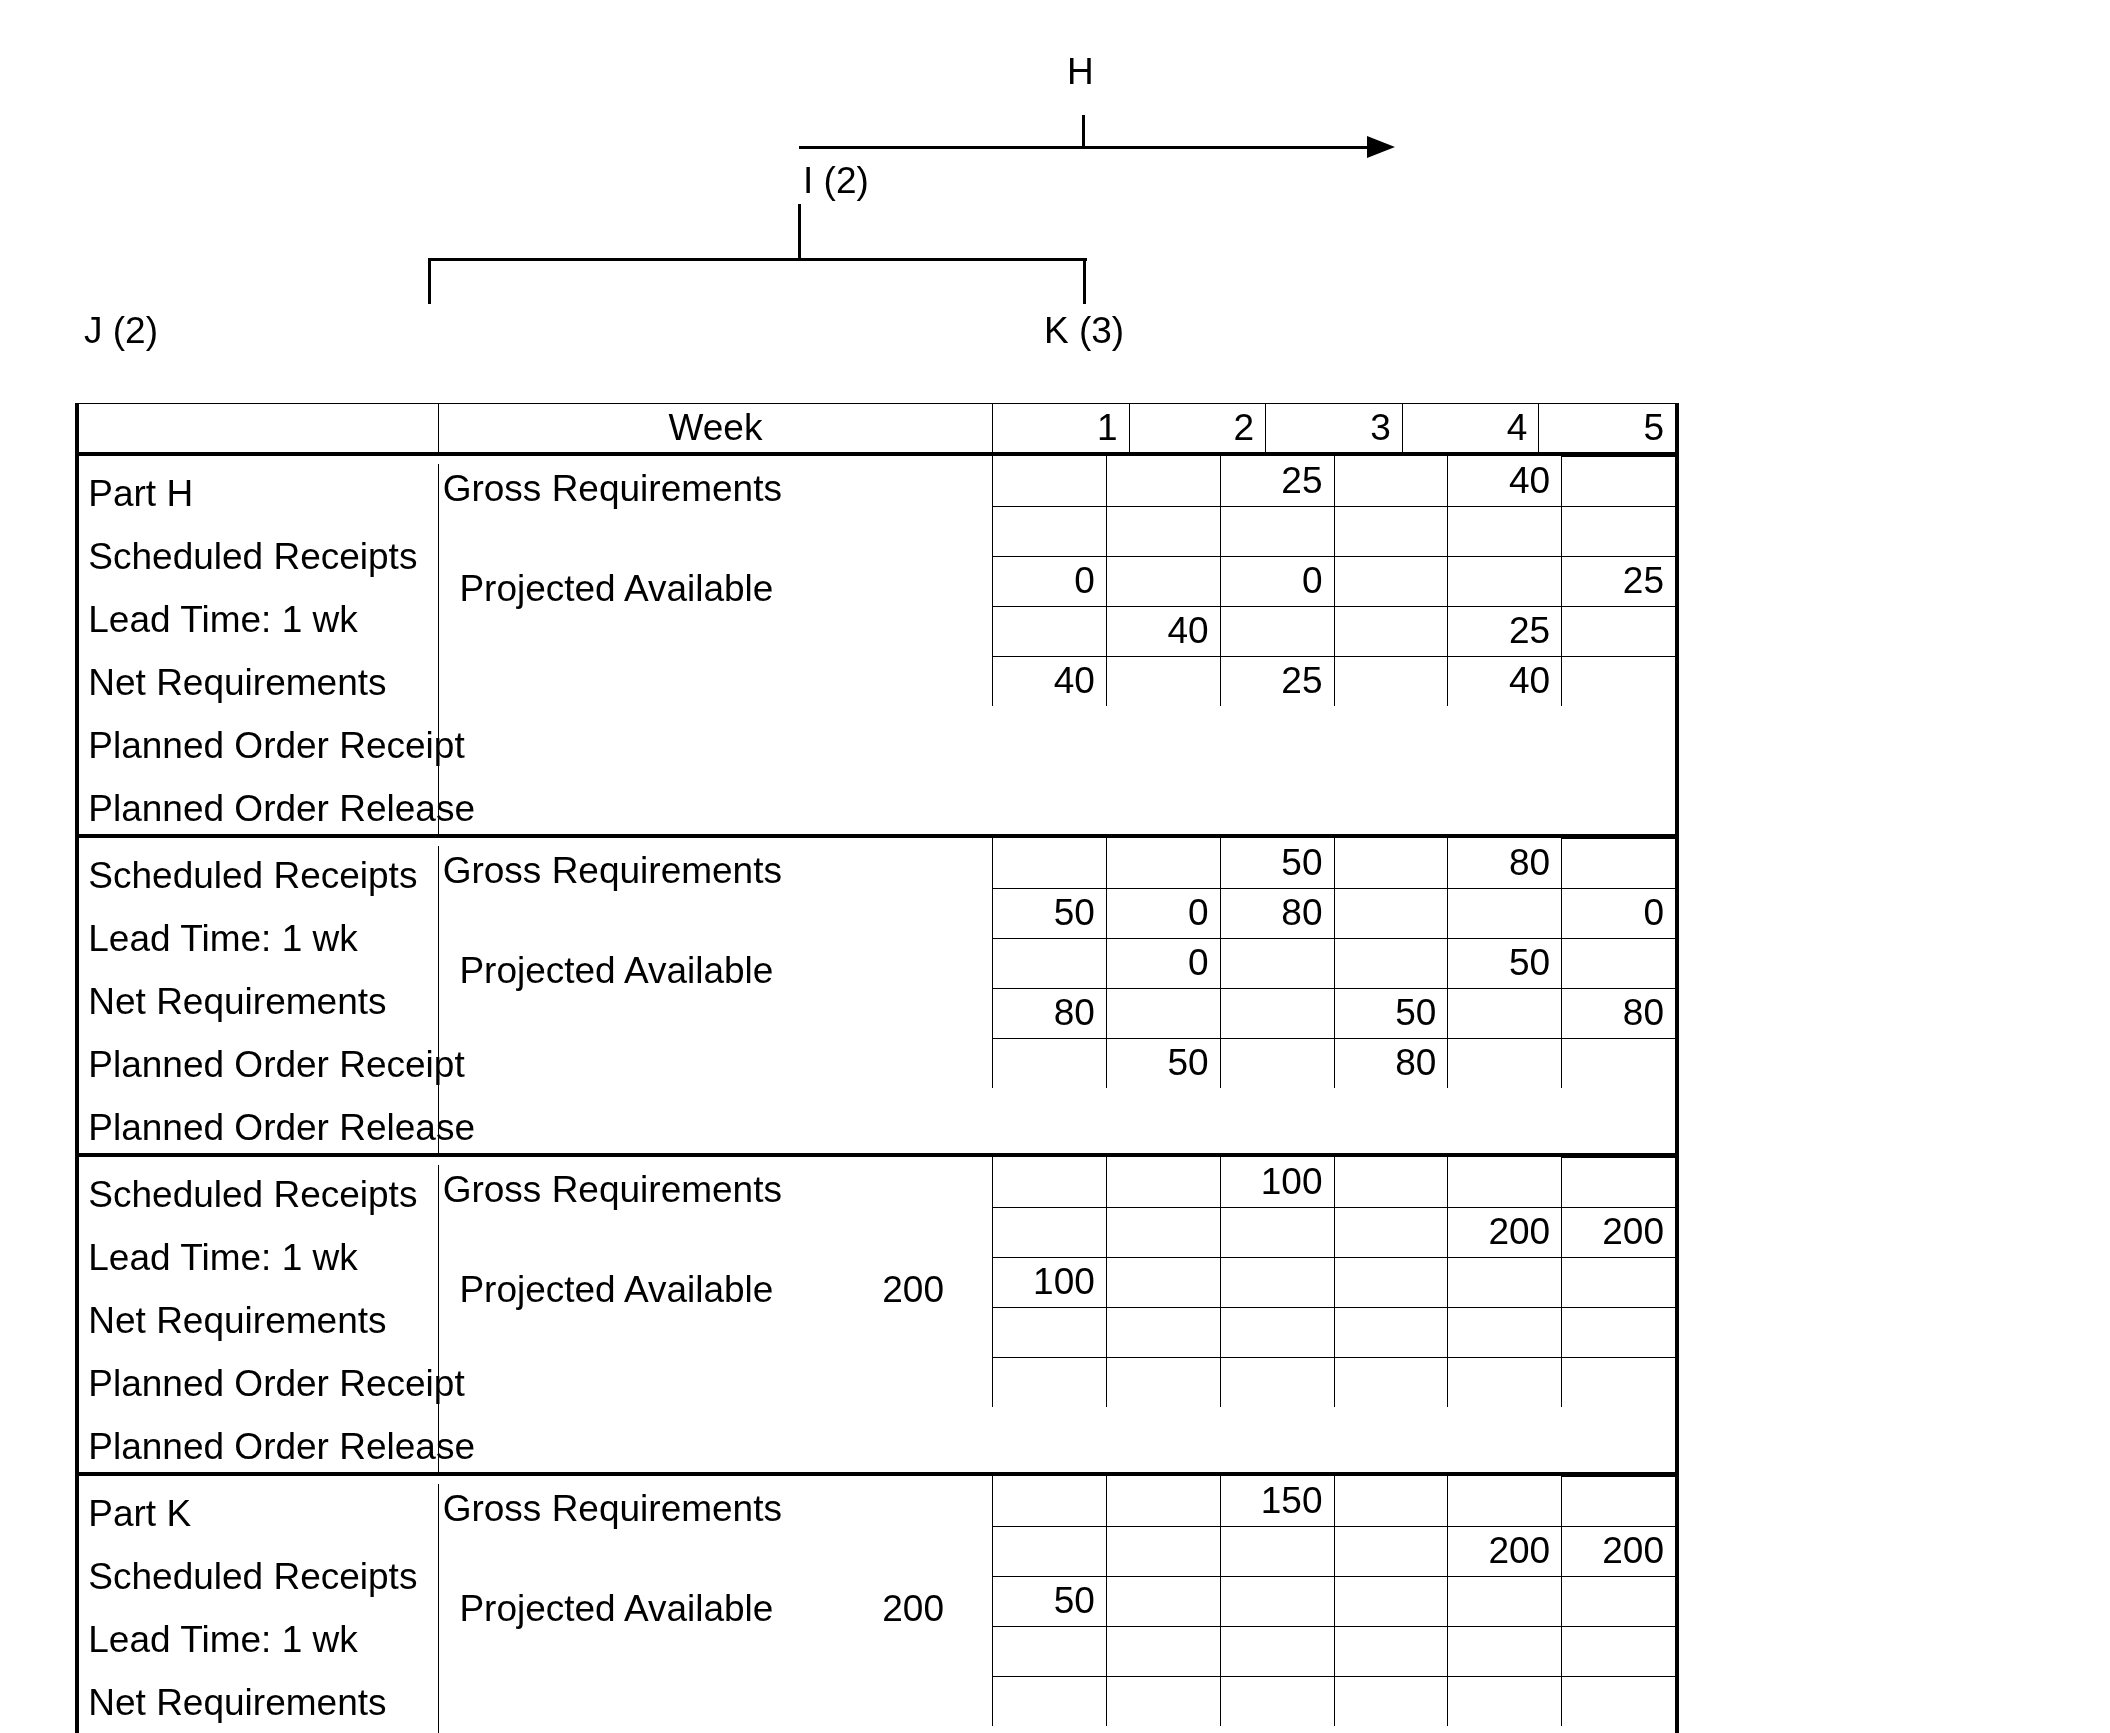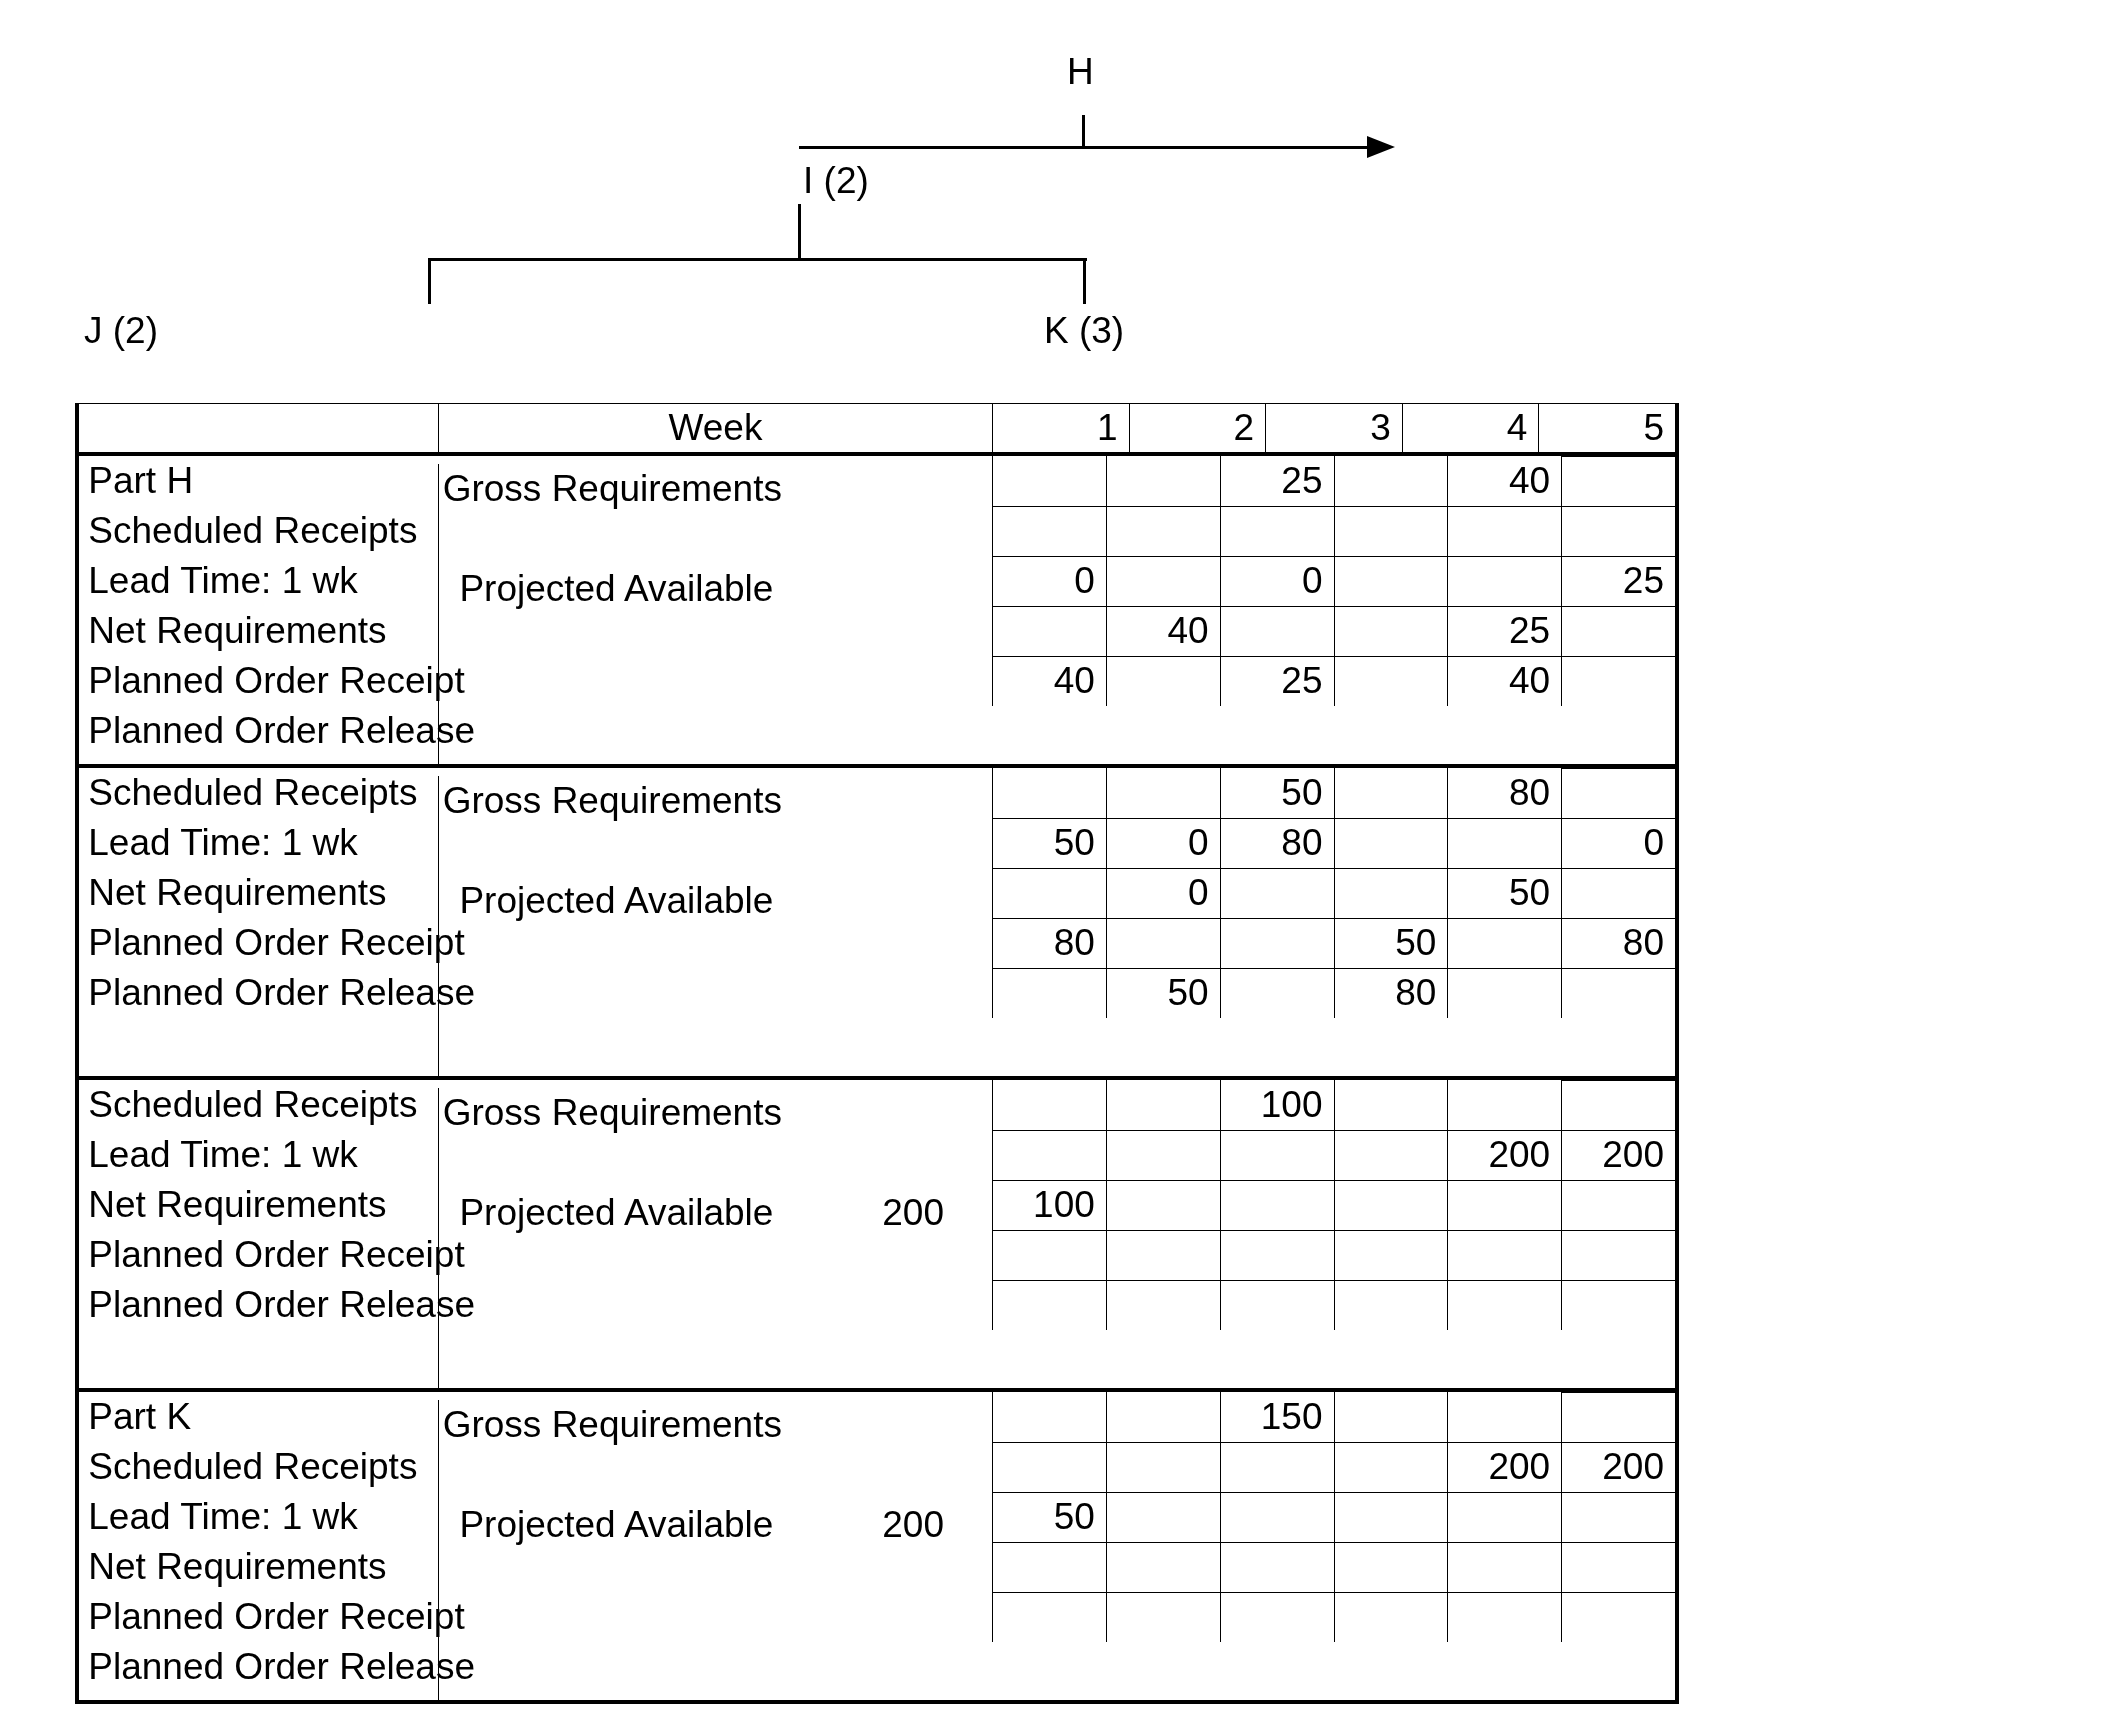--- a/index.html
+++ b/index.html
@@ -73,20 +73,21 @@
   .col-labels{
     width:359px;
     box-sizing:border-box;
   }
   .lrow{
     height:50px;
     line-height:50px;
     padding-left:9.3px;
     white-space:nowrap;
     overflow:visible;
+    margin-top:13px;
   }
   .col-desc{
     width:554px;
     box-sizing:border-box;
     border-left:1.9px solid #000;
     margin-top:8px;
   }
   .drow{
     height:50px;
     line-height:50px;

